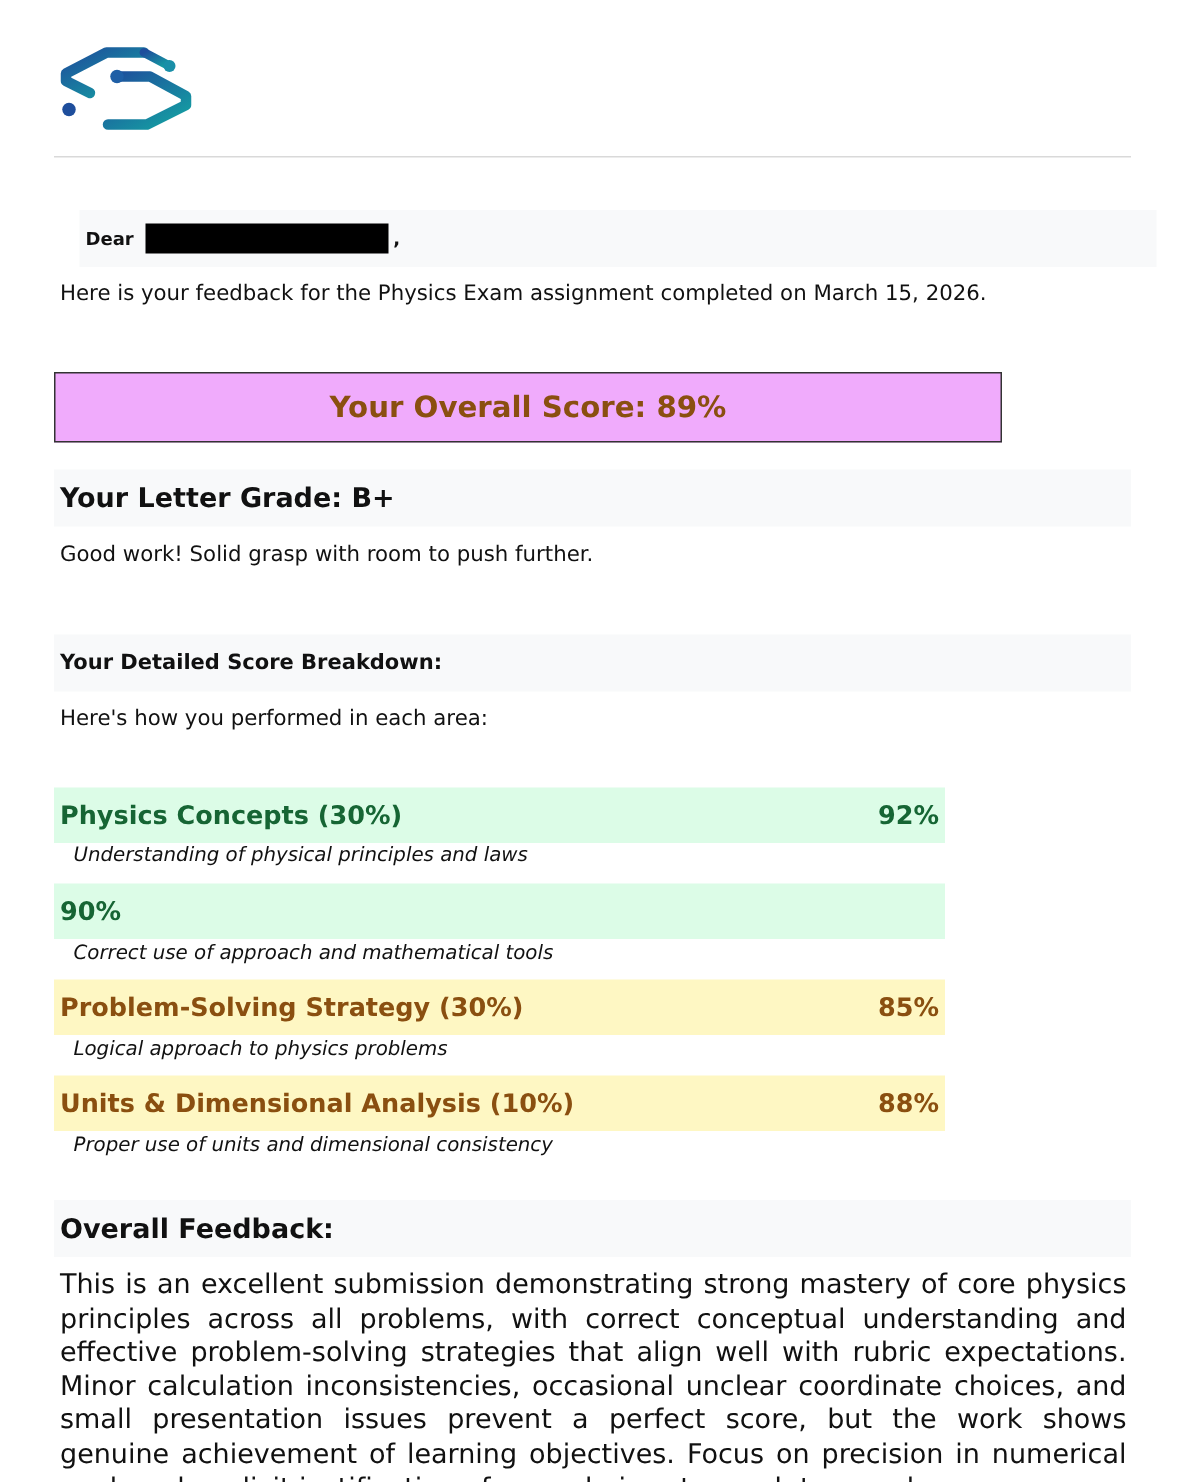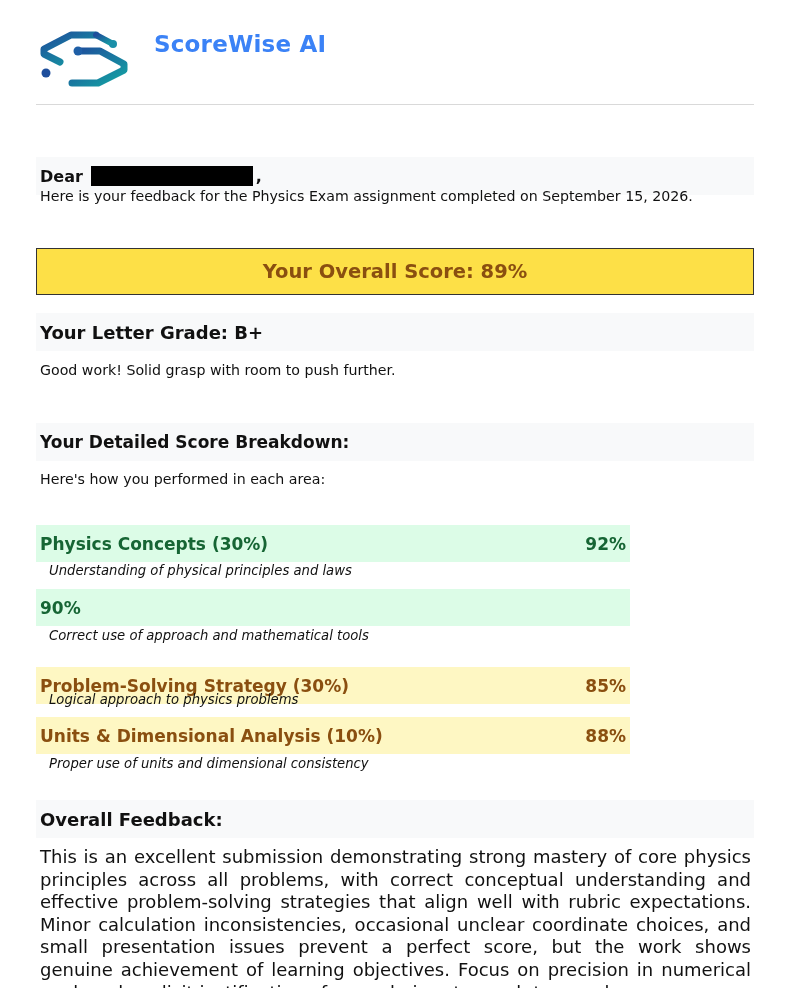--- a/index.html
+++ b/index.html
@@ -19,35 +19,35 @@
     }
     .divider {
       position: absolute; left: 36px; top: 104px; width: 718px; height: 1px;
       background: #d9d9d9;
     }
     .section-head {
       position: absolute; left: 36px; width: 718px; background: #f8f9fa;
       box-sizing: border-box; padding-left: 4px;
       font-weight: bold; color: #111; display: flex; align-items: center;
     }
-    .greeting { top: 157px; height: 38px; font-size: 16px; }
+    .greeting { top: 140px; height: 38px; font-size: 12px; margin-left: 17px; }
     .redact { display: inline-block; width: 162px; height: 20px; background: #000; margin: 0 3px 0 8px; }
     .para {
       position: absolute; left: 40px; width: 711px; font-size: 14.2px; color: #111; line-height: 22.5px;
     }
     .intro { top: 185px; }
     .overall {
-      position: absolute; left: 36px; top: 248px; width: 718px; height: 47px;
-      box-sizing: border-box; background: #fde047; border: 1px solid #333;
+      position: absolute; left: 36px; top: 248px; width: 632px; height: 47px;
+      box-sizing: border-box; background: #f0abfc; border: 1px solid #333;
       display: flex; align-items: center; justify-content: center;
       font-size: 19.5px; font-weight: bold; color: #8a4f10;
     }
     .grade-head { top: 313px; height: 38px; font-size: 18px; }
     .grade-note { top: 359px; }
-    .breakdown-head { top: 423px; height: 38px; font-size: 17px; }
+    .breakdown-head { top: 423px; height: 38px; font-size: 14px; }
     .breakdown-note { top: 468px; }
     .crit {
       position: absolute; left: 36px; width: 594px; height: 37px; box-sizing: border-box;
       padding: 0 4px; display: flex; align-items: center; justify-content: space-between;
       font-size: 17px; font-weight: bold;
     }
     .crit.good { background: #dcfce7; color: #166534; }
     .crit.ok { background: #fef7c3; color: #8a4f10; }
     .crit-desc {
       position: absolute; left: 49px; font-size: 13.2px; font-style: italic; color: #111;
@@ -69,52 +69,51 @@
       </linearGradient>
     </defs>
     <path d="M58 5 L33 5 L6 19 L6 24 L22 32" fill="none" stroke="url(#lg)" stroke-width="7" stroke-linejoin="round" stroke-linecap="round"></path>
     <path d="M58 5 L75 14" fill="none" stroke="url(#lg)" stroke-width="6" stroke-linecap="round"></path>
     <path d="M40 21 L62 21 L86 34 L86 40 L60 53 L34 53" fill="none" stroke="url(#lg)" stroke-width="7" stroke-linejoin="round" stroke-linecap="round"></path>
     <path d="M8 43 L26 43" fill="none" stroke="url(#lg)" stroke-width="6" stroke-linecap="round"></path>
     <circle cx="40" cy="21" r="4.5" fill="#1f5fa6"></circle>
     <circle cx="8" cy="43" r="4.5" fill="#1e4e9c"></circle>
     <circle cx="75" cy="14" r="4" fill="#1a8fa8"></circle>
   </svg>
-  <div class="brand-title">ScoreWise AI</div>
 </div>
 
 <div class="divider"></div>
 
 <div class="section-head greeting">
   <span>Dear</span>
   <span class="redact"></span>
   <span>,</span>
 </div>
-<div class="para intro">Here is your feedback for the Physics Exam assignment completed on September 15, 2026.</div>
+<div class="para intro">Here is your feedback for the Physics Exam assignment completed on March 15, 2026.</div>
 
 <div class="overall">Your Overall Score: 89%</div>
 
 <div class="section-head grade-head">Your Letter Grade: B+</div>
 <div class="para grade-note">Good work! Solid grasp with room to push further.</div>
 
 <div class="section-head breakdown-head">Your Detailed Score Breakdown:</div>
 <div class="para breakdown-note">Here's how you performed in each area:</div>
 
 <div class="crit good" style="top:525px;">
   <span>Physics Concepts (30%)</span>
   <span>92%</span>
 </div>
 <div class="crit-desc" style="top:563px;">Understanding of physical principles and laws</div>
 
 <div class="crit good" style="top:589px;">
   <span>90%</span>
 </div>
 <div class="crit-desc" style="top:628px;">Correct use of approach and mathematical tools</div>
 
-<div class="crit ok" style="top:667px;">
+<div class="crit ok" style="top:653px;">
   <span>Problem-Solving Strategy (30%)</span>
   <span>85%</span>
 </div>
 <div class="crit-desc" style="top:692px;">Logical approach to physics problems</div>
 
 <div class="crit ok" style="top:717px;">
   <span>Units &amp; Dimensional Analysis (10%)</span>
   <span>88%</span>
 </div>
 <div class="crit-desc" style="top:756px;">Proper use of units and dimensional consistency</div>

